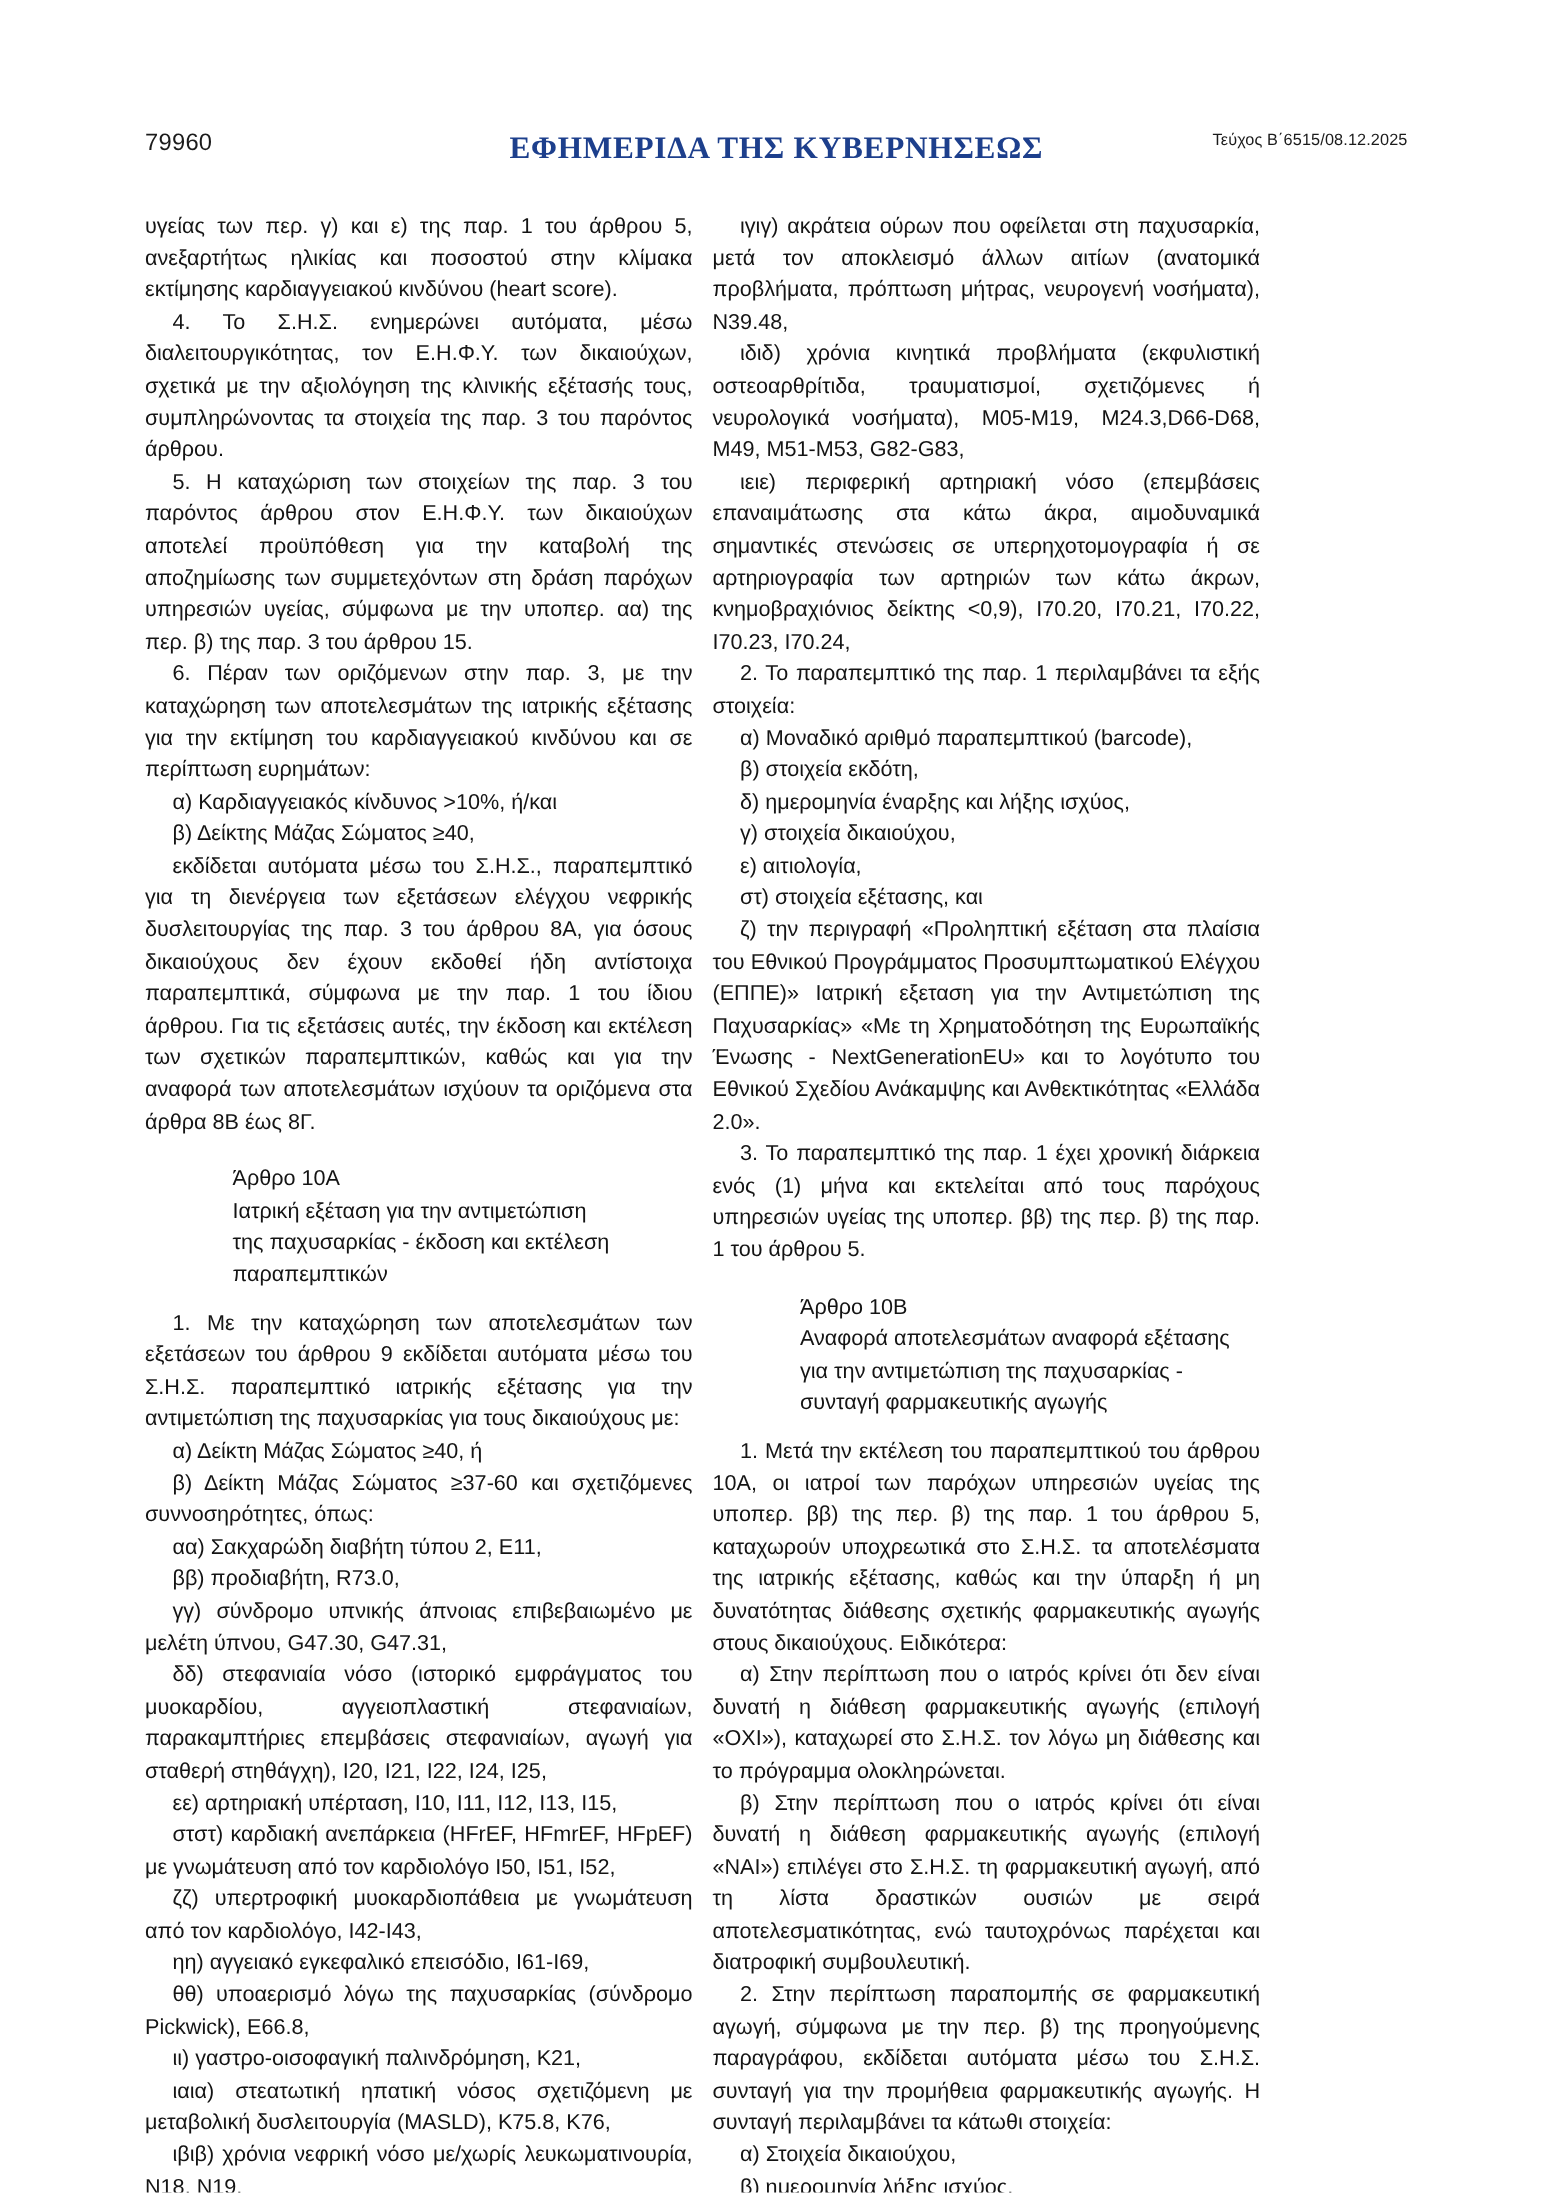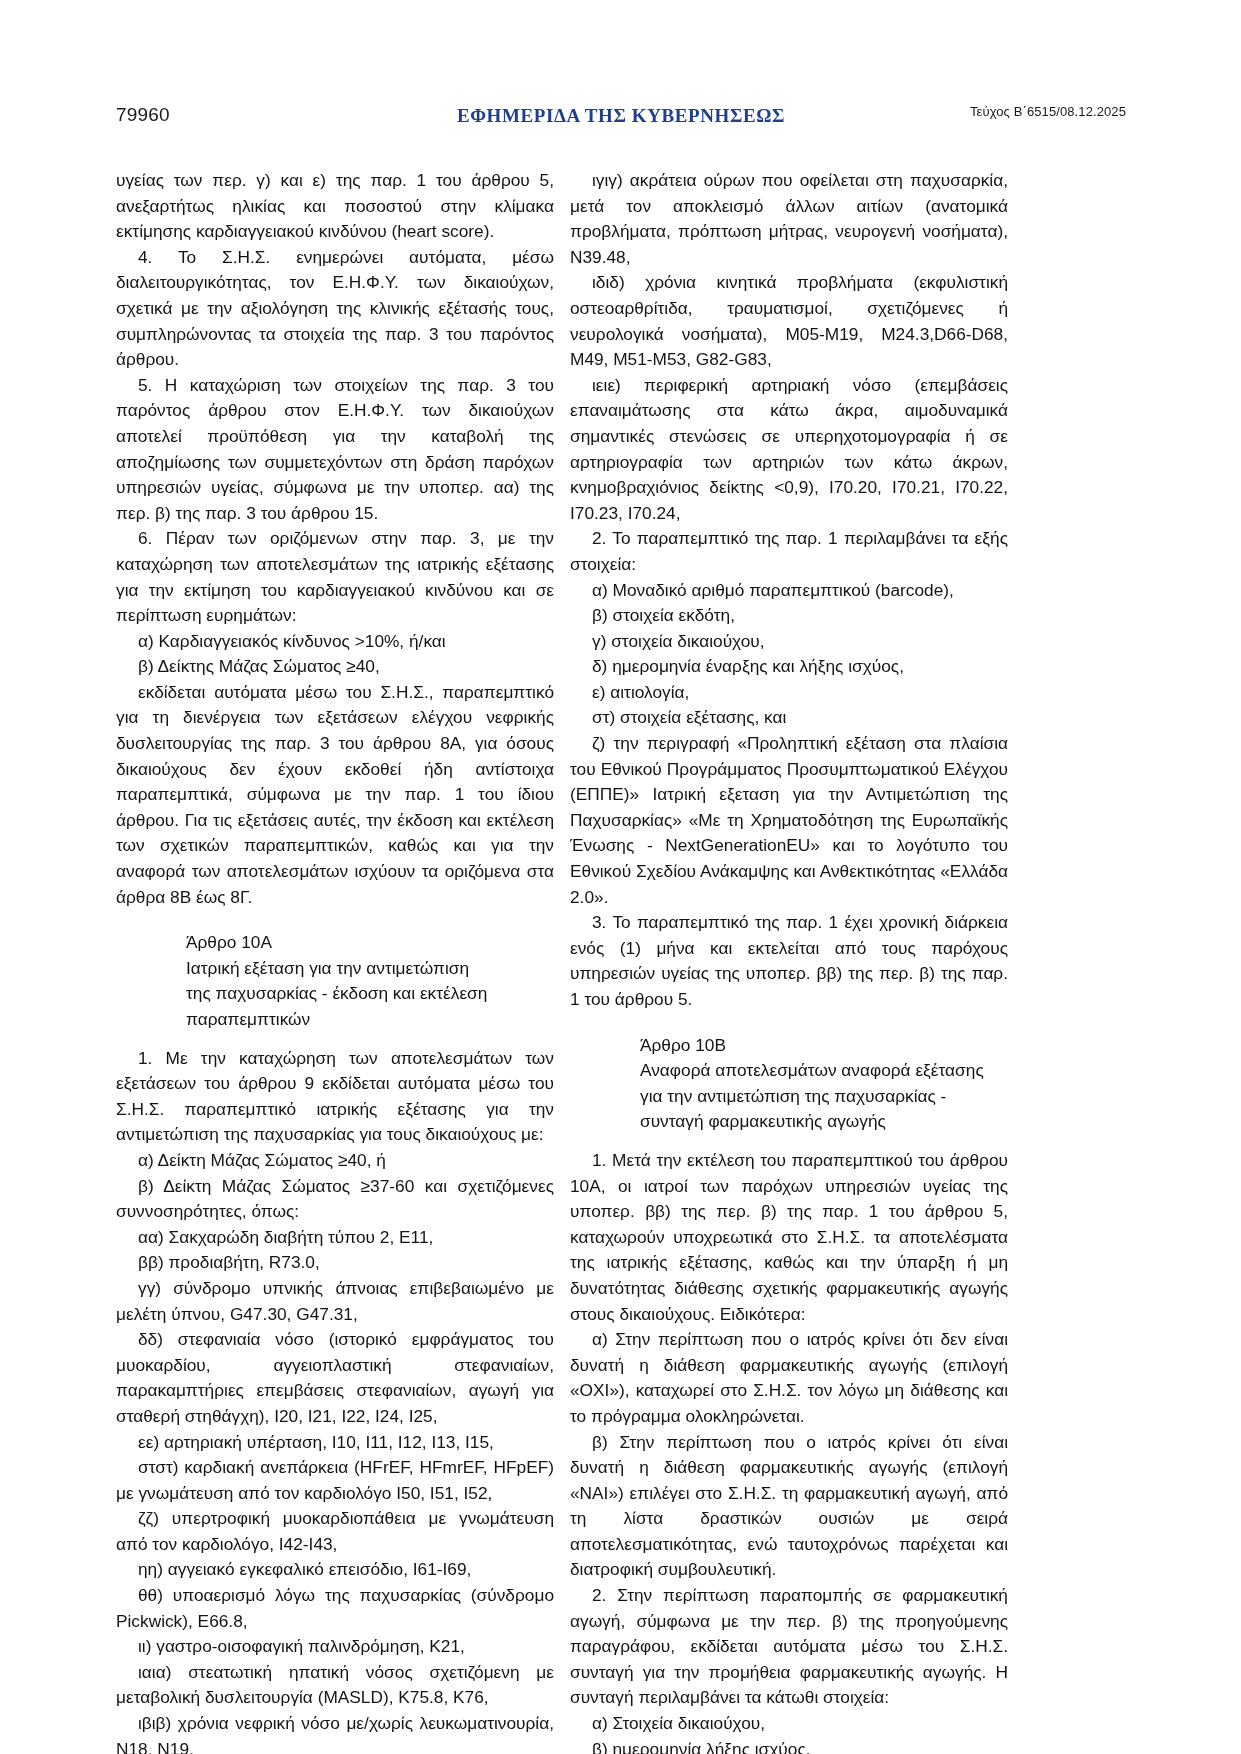--- a/index.html
+++ b/index.html
@@ -38,21 +38,21 @@
     color: #1b1b1b;
     letter-spacing: 0.2px;
   }
   .header-center {
     position: absolute;
     left: 0;
     top: 1px;
     width: 1010px;
     text-align: center;
     font-family: "Liberation Serif", serif;
-    font-size: 19px;
+    font-size: 25px;
     font-weight: 700;
     color: #1d3f8c;
     letter-spacing: 0.6px;
   }
   .header-right {
     position: absolute;
     right: 0;
     top: 0;
     font-size: 13px;
     color: #1b1b1b;
@@ -138,22 +138,22 @@
     <p class="ind">ιβιβ) χρόνια νεφρική νόσο με/χωρίς λευκωματινουρία, Ν18, Ν19,</p>
   </div>
 
   <div class="col col-right">
     <p class="ind">ιγιγ) ακράτεια ούρων που οφείλεται στη παχυσαρκία, μετά τον αποκλεισμό άλλων αιτίων (ανατομικά προβλήματα, πρόπτωση μήτρας, νευρογενή νοσήματα), Ν39.48,</p>
     <p class="ind">ιδιδ) χρόνια κινητικά προβλήματα (εκφυλιστική οστεοαρθρίτιδα, τραυματισμοί, σχετιζόμενες ή νευρολογικά νοσήματα), Μ05-Μ19, Μ24.3,D66-D68, Μ49, Μ51-Μ53, G82-G83,</p>
     <p class="ind">ιειε) περιφερική αρτηριακή νόσο (επεμβάσεις επαναιμάτωσης στα κάτω άκρα, αιμοδυναμικά σημαντικές στενώσεις σε υπερηχοτομογραφία ή σε αρτηριογραφία των αρτηριών των κάτω άκρων, κνημοβραχιόνιος δείκτης &lt;0,9), I70.20, I70.21, I70.22, I70.23, I70.24,</p>
     <p class="ind">2. Το παραπεμπτικό της παρ. 1 περιλαμβάνει τα εξής στοιχεία:</p>
     <p class="ind nojust">α) Μοναδικό αριθμό παραπεμπτικού (barcode),</p>
     <p class="ind nojust">β) στοιχεία εκδότη,</p>
+    <p class="ind nojust">δ) ημερομηνία έναρξης και λήξης ισχύος,</p>
     <p class="ind nojust">γ) στοιχεία δικαιούχου,</p>
-    <p class="ind nojust">δ) ημερομηνία έναρξης και λήξης ισχύος,</p>
     <p class="ind nojust">ε) αιτιολογία,</p>
     <p class="ind nojust">στ) στοιχεία εξέτασης, και</p>
     <p class="ind">ζ) την περιγραφή «Προληπτική εξέταση στα πλαίσια του Εθνικού Προγράμματος Προσυμπτωματικού Ελέγχου (ΕΠΠΕ)» Ιατρική εξεταση για την Αντιμετώπιση της Παχυσαρκίας» «Με τη Χρηματοδότηση της Ευρωπαϊκής Ένωσης - NextGenerationEU» και το λογότυπο του Εθνικού Σχεδίου Ανάκαμψης και Ανθεκτικότητας «Ελλάδα 2.0».</p>
     <p class="ind">3. Το παραπεμπτικό της παρ. 1 έχει χρονική διάρκεια ενός (1) μήνα και εκτελείται από τους παρόχους υπηρεσιών υγείας της υποπερ. ββ) της περ. β) της παρ. 1 του άρθρου 5.</p>
 
     <div class="spacer-md"></div>
     <div>
       <p class="block-title">Άρθρο 10Β</p>
       <p class="block-title">Αναφορά αποτελεσμάτων αναφορά εξέτασης</p>
       <p class="block-title">για την αντιμετώπιση της παχυσαρκίας -</p>

